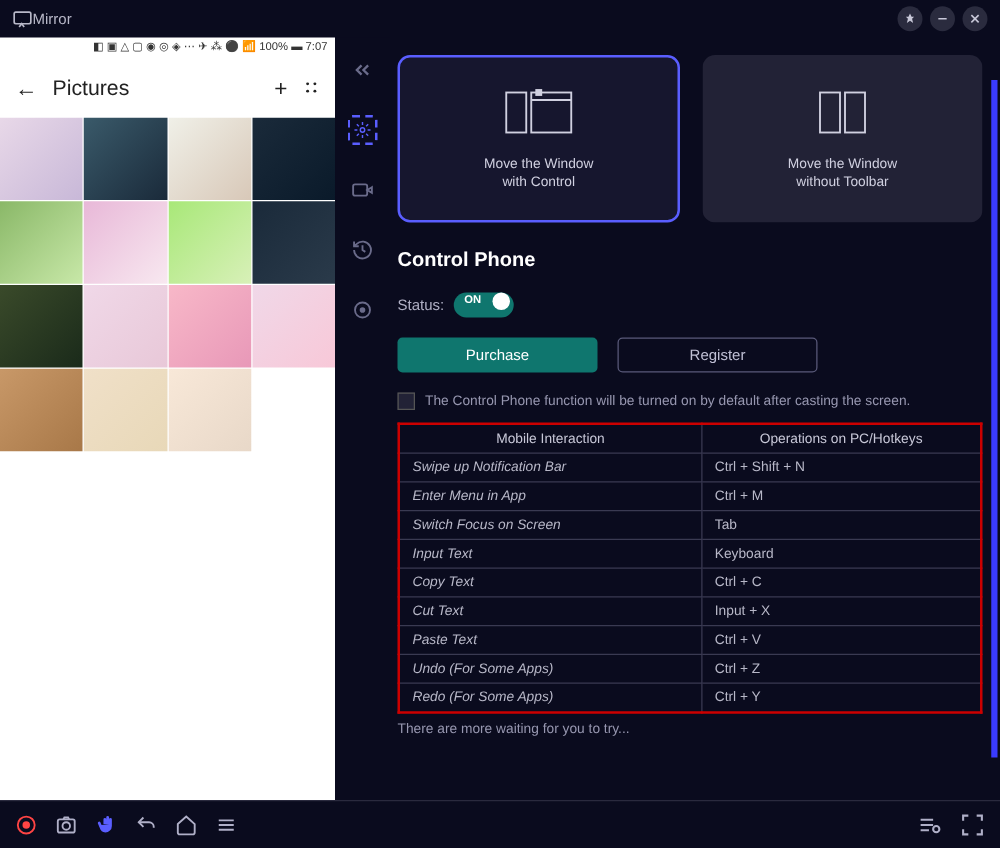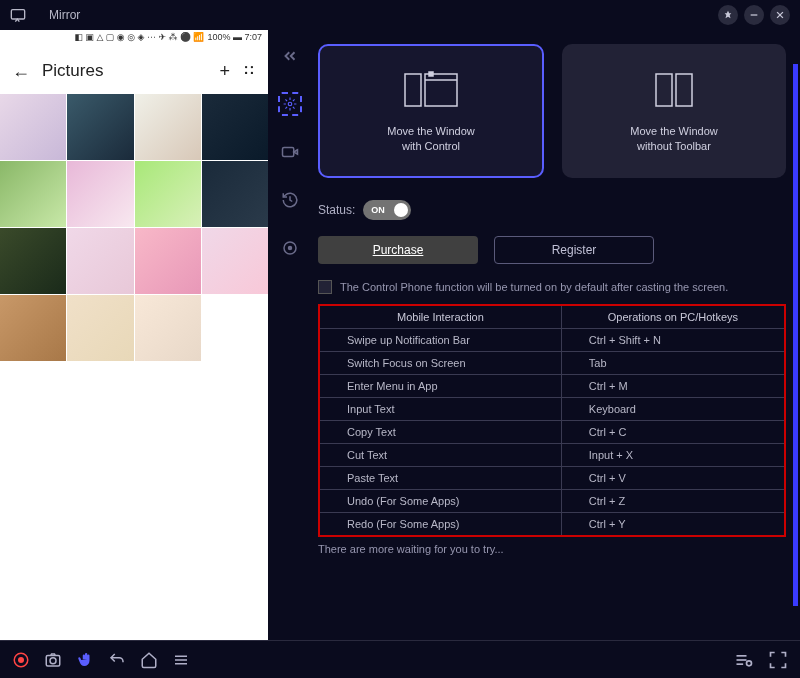--- a/index.html
+++ b/index.html
@@ -13,21 +13,21 @@
 }
 
 
 .titlebar {
   height: 30px;
   display: flex;
   align-items: center;
   padding: 0 10px;
   gap: 8px;
 }
-.titlebar-left { display: flex; align-items: center; gap: 23px; flex: 1; }
+.titlebar-left { display: flex; align-items: center; gap: 0; flex: 1; }
 .titlebar-logo { width: 16px; height: 16px; }
 .titlebar-title { color: #b8b8c8; font-size: 12px; }
 .titlebar-controls { display: flex; gap: 6px; }
 .winbtn {
   width: 20px; height: 20px;
   border-radius: 50%;
   background: #2a2b3e;
   display: flex; align-items: center; justify-content: center;
   color: #c8c8d8;
   font-size: 11px;
@@ -171,25 +171,24 @@
 .status-row {
   display: flex;
   align-items: center;
   gap: 8px;
   font-size: 12px;
   color: #b0b0c5;
   margin-bottom: 16px;
 }
 .toggle {
   width: 48px; height: 20px;
-  background: #737373;
+  background: #0f766e;
   border-radius: 10px;
   position: relative;
   display: flex;
-  align-items: center;
   cursor: pointer;
 }
 .toggle-label {
   color: #fff; font-size: 9px; font-weight: bold;
   margin-left: 8px;
 }
 .toggle-knob {
   position: absolute;
   right: 3px;
   width: 14px; height: 14px;
@@ -206,21 +205,21 @@
   flex: 1;
   max-width: 160px;
   height: 28px;
   border-radius: 4px;
   font-size: 12px;
   display: flex;
   align-items: center;
   justify-content: center;
   cursor: pointer;
 }
-.btn-primary { background: #404040; color: #fff; text-decoration: underline; }
+.btn-primary { background: #0f766e; color: #fff; }
 .btn-secondary { background: transparent; border: 1px solid #5a5a7a; color: #c0c0d5; }
 
 .checkbox-row {
   display: flex;
   align-items: center;
   gap: 8px;
   font-size: 11px;
   color: #9797b0;
   margin-bottom: 10px;
 }
@@ -237,31 +236,31 @@
   margin-bottom: 10px;
 }
 
 .hotkey-table {
   border: 2px solid #cc0000;
   width: 100%;
   border-collapse: collapse;
 }
 .hotkey-table th, .hotkey-table td {
   border: 1px solid #3a3a52;
-  padding: 5px 27px;
+  padding: 5px 10px;
   font-size: 11px;
   color: #b8b8c8;
   text-align: left;
 }
 .hotkey-table th {
   text-align: center;
   color: #c8c8d8;
   font-weight: normal;
 }
-.hotkey-table td:first-child { width: 52%; }
+.hotkey-table td:first-child { width: 52%; font-style: italic; }
 
 .more-text {
   font-size: 11px;
   color: #9797b0;
   margin-top: 6px;
 }
 
 
 .bottombar {
   height: 38px;
@@ -423,20 +422,21 @@
               <rect x="16" y="4" width="16" height="32"></rect>
               <rect x="36" y="4" width="16" height="32"></rect>
             </svg>
         </div>
         <div class="window-card-label">
           <span>Move the Window</span><br><span>without Toolbar</span>
         </div>
       </div>
     </div>
 
+    <div class="section-title">Control Phone</div>
 
     <div class="status-row">
       <span>Status:</span>
       <div class="toggle">
         <span class="toggle-label">ON</span>
         <div class="toggle-knob"></div>
       </div>
     </div>
 
     <div class="button-row">
@@ -456,26 +456,26 @@
           <th>Mobile Interaction</th>
           <th>Operations on PC/Hotkeys</th>
         </tr>
       </thead>
       <tbody id="hotkey-tbody">
           <tr>
             <td>Swipe up Notification Bar</td>
             <td>Ctrl + Shift + N</td>
           </tr>
           <tr>
+            <td>Enter Menu in App</td>
+            <td>Ctrl + M</td>
+          </tr>
+          <tr>
             <td>Switch Focus on Screen</td>
             <td>Tab</td>
-          </tr>
-          <tr>
-            <td>Enter Menu in App</td>
-            <td>Ctrl + M</td>
           </tr>
           <tr>
             <td>Input Text</td>
             <td>Keyboard</td>
           </tr>
           <tr>
             <td>Copy Text</td>
             <td>Ctrl + C</td>
           </tr>
           <tr>

